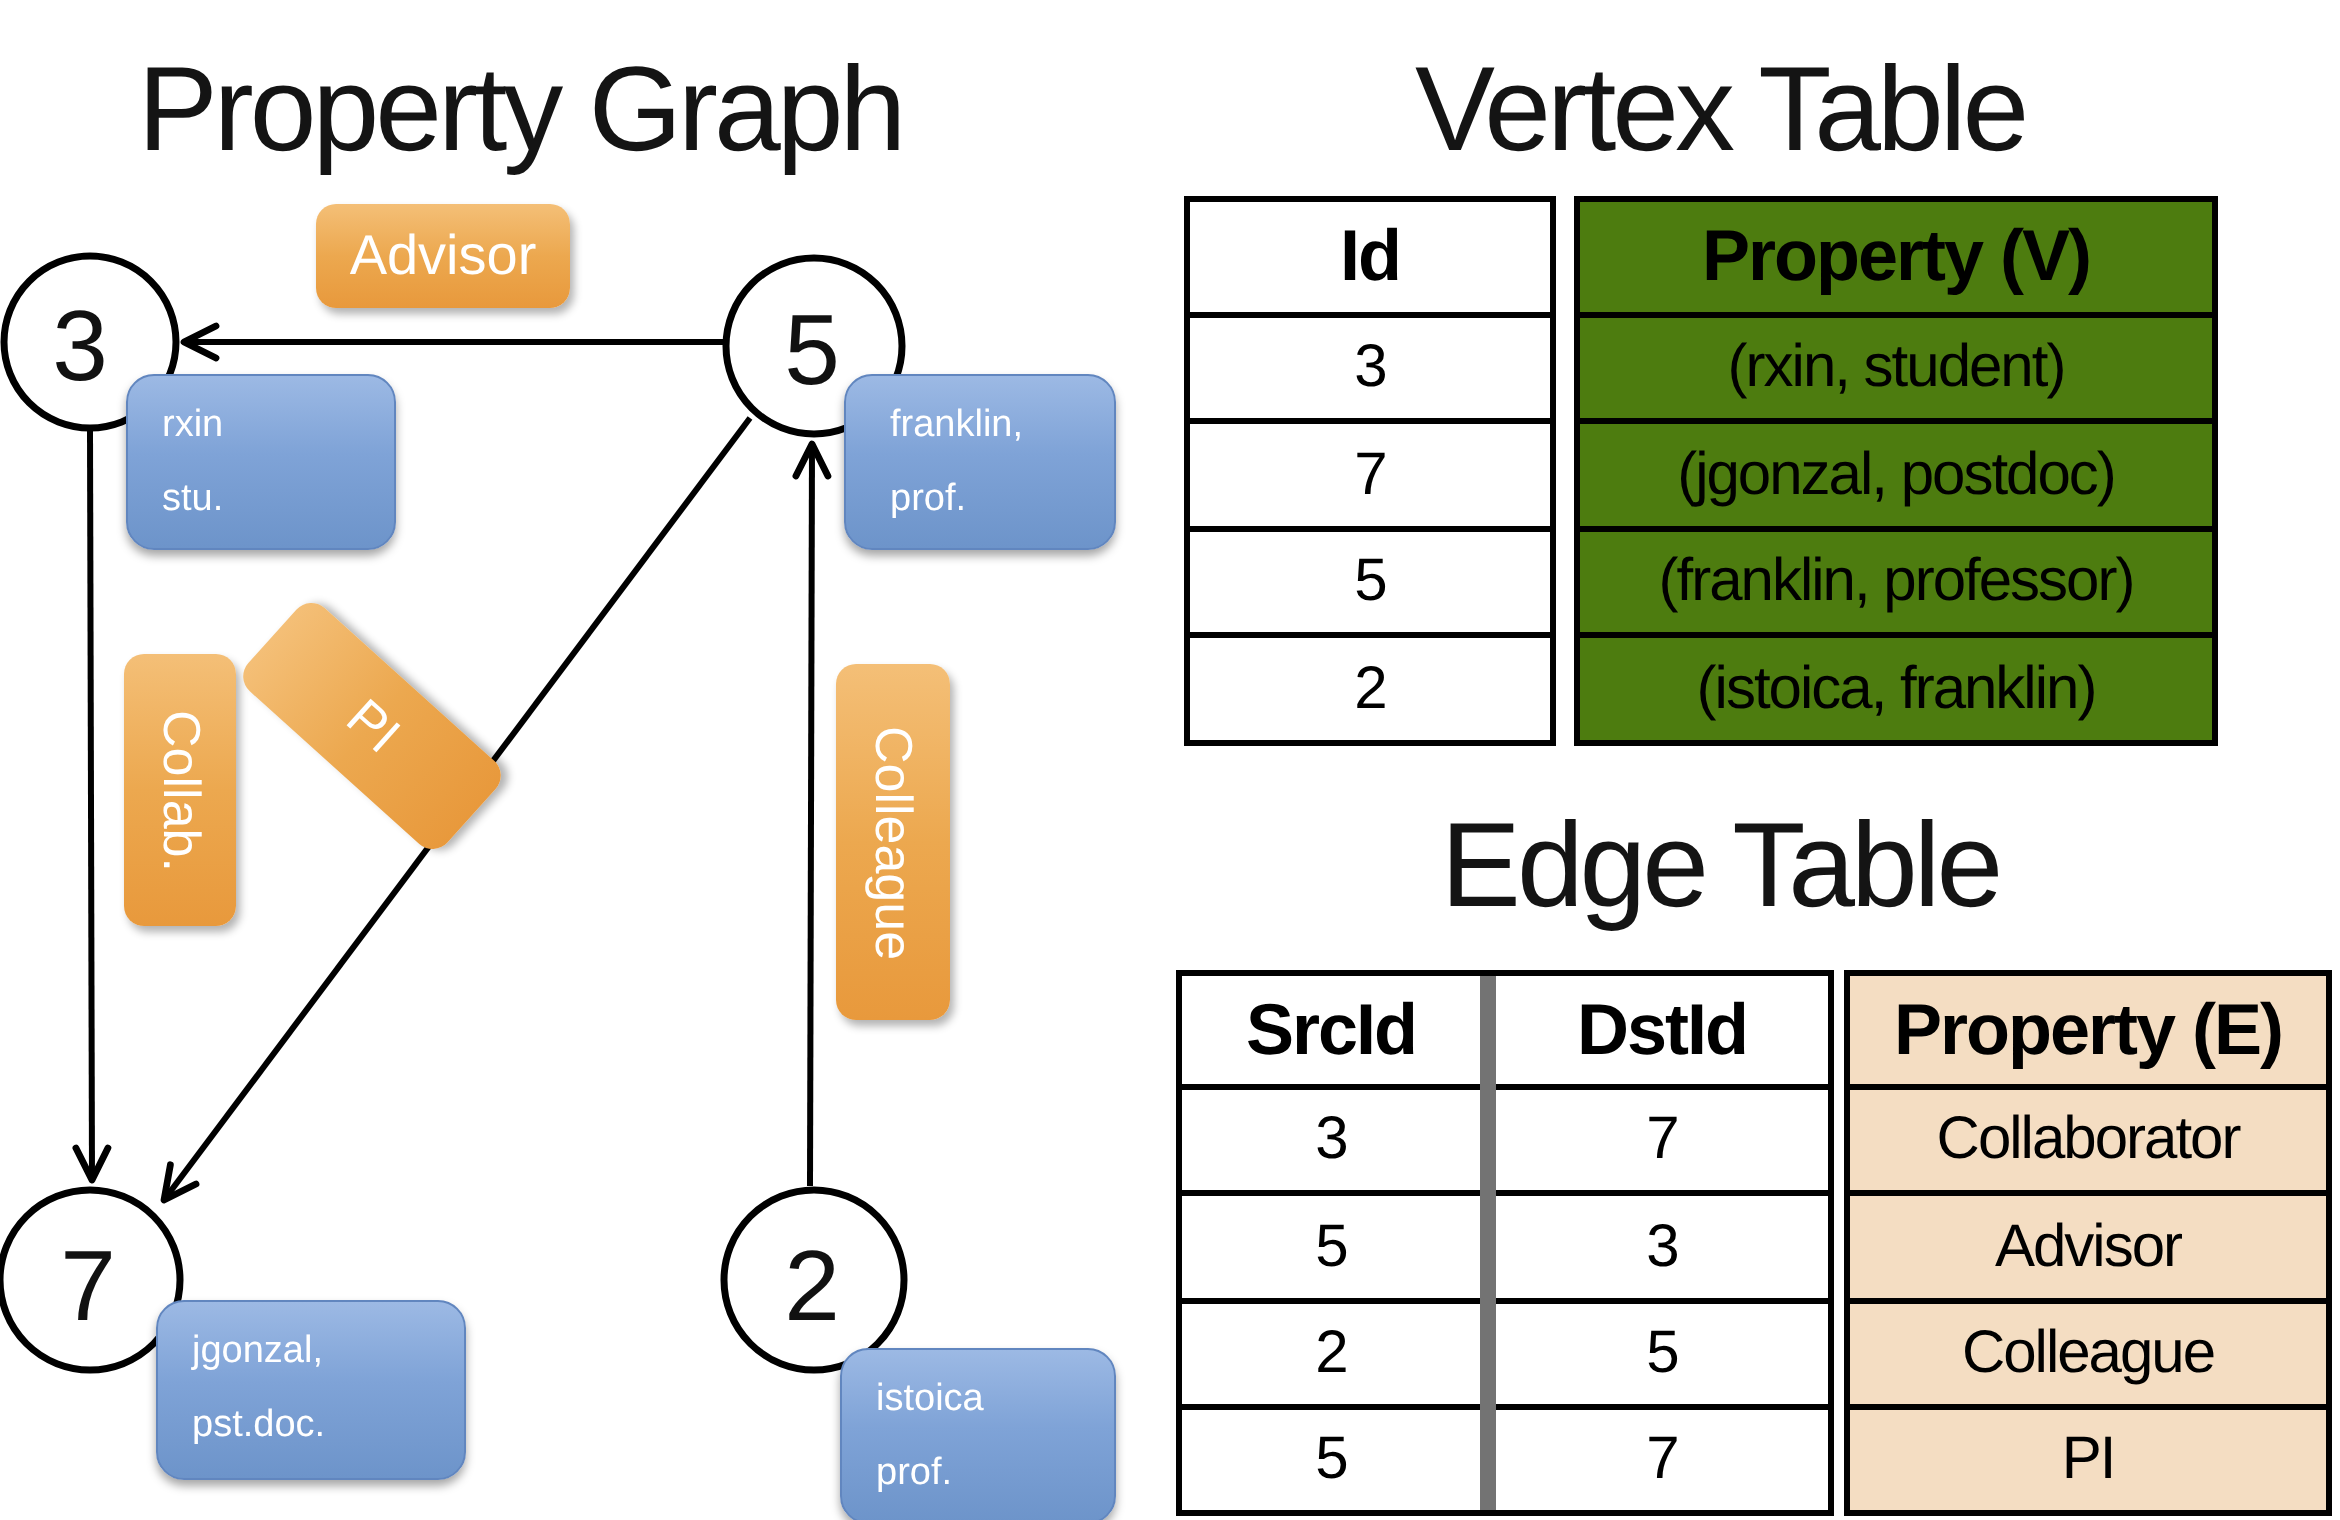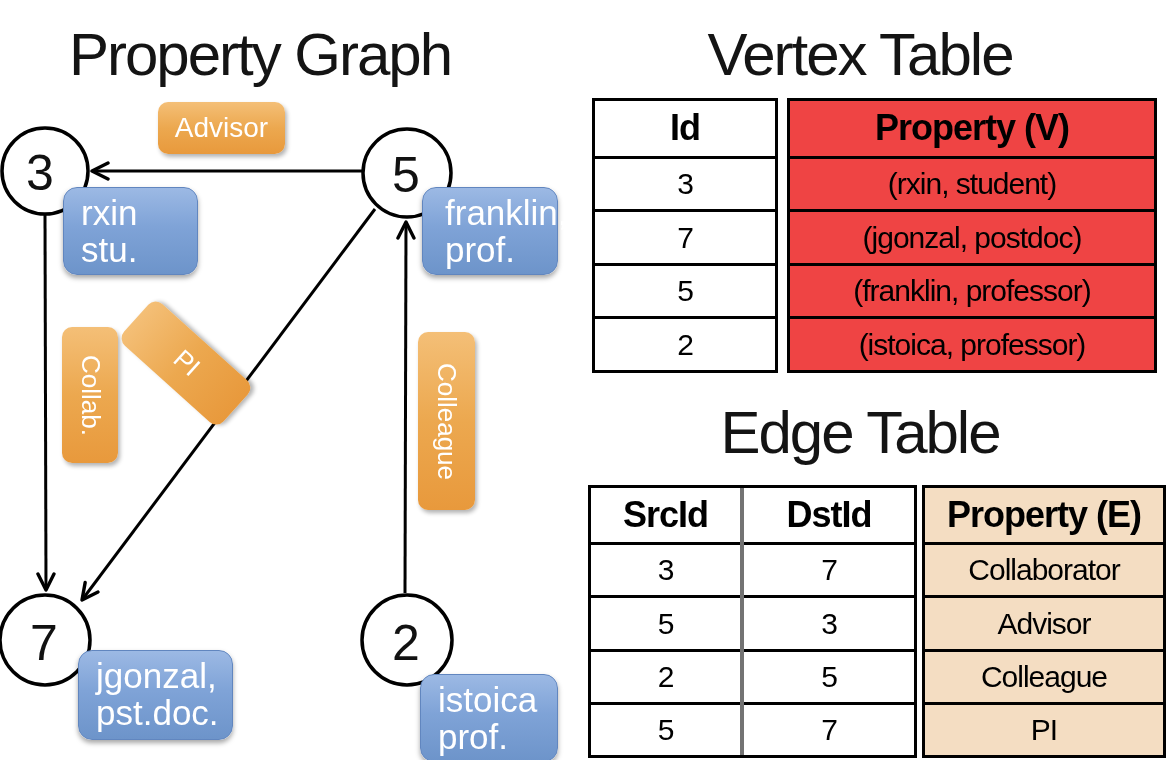--- a/index.html
+++ b/index.html
@@ -20,21 +20,21 @@
   svg.graph{position:absolute;left:0;top:0;width:1170px;height:760px;}
   .node-circle{fill:#fff;stroke:#000;stroke-width:3.5px;}
   .edge-line{stroke:#000;stroke-width:3px;fill:none;}
   .node-num{font-family:"Liberation Sans",sans-serif;font-size:50px;font-weight:300;fill:#111;}
 
   
   .vprop{
     position:absolute;box-sizing:border-box;border-radius:14px;
     background:linear-gradient(180deg,#9cb9e4 0%,#7fa3d7 45%,#6d94ca 100%);
     border:1px solid #6186bf;box-shadow:0 3px 5px rgba(0,0,0,0.35);
-    color:#fff;font-size:35px;line-height:37px;padding:6px 6px 0 17px;
+    color:#fff;font-size:19px;line-height:37px;padding:6px 6px 0 17px;
   }
   
   .eprop{
     position:absolute;box-sizing:border-box;border-radius:10px;
     background:linear-gradient(180deg,#f4bf77 0%,#eca84f 50%,#e8993c 100%);
     box-shadow:2px 3px 4px rgba(0,0,0,0.30);
     color:#fff;font-size:27px;display:flex;align-items:center;justify-content:center;
   }
   .eprop .vtext{transform:rotate(90deg);white-space:nowrap;}
   #edgebox-advisor{left:158px;top:102px;width:127px;height:52px;font-size:28px;}
@@ -52,25 +52,25 @@
     position:absolute;box-sizing:border-box;border:3px solid #000;
     display:flex;flex-direction:column;background:#fff;
   }
   .trow{
     flex:1 1 0;display:flex;align-items:center;justify-content:center;
     border-bottom:3px solid #000;font-size:30px;letter-spacing:-1px;
   }
   .trow:last-child{border-bottom:none;}
   .trow.head{font-weight:bold;font-size:36px;flex:1.08 1 0;letter-spacing:-1px;}
   #vt-id{left:592px;top:98px;width:186px;height:275px;}
-  #vt-prop{left:787px;top:98px;width:370px;height:275px;background:#ef4444;}
+  #vt-prop{left:787px;top:98px;width:322px;height:275px;background:#4d7c0f;}
   #et-ids{left:588px;top:485px;width:329px;height:273px;flex-direction:row;padding:0;}
   #et-prop{left:922px;top:485px;width:244px;height:273px;background:#f4ddc2;}
   .idcol{display:flex;flex-direction:column;flex:1 1 0;}
-  .idcol.first{border-right:4px solid #737373;flex:0 0 149px;}
+  .idcol.first{border-right:8px solid #737373;flex:0 0 149px;}
 </style>
 </head>
 <body>
 
 <div class="stage">
 
   <div class="big-title" id="graph-title">Property Graph</div>
   <div class="big-title" id="vertex-title">Vertex Table</div>
   <div class="big-title" id="edge-title">Edge Table</div>
 
@@ -132,21 +132,21 @@
     <div class="trow">3</div>
     <div class="trow">7</div>
     <div class="trow">5</div>
     <div class="trow">2</div>
   </div>
   <div class="tgroup" id="vt-prop">
     <div class="trow head">Property (V)</div>
     <div class="trow">(rxin, student)</div>
     <div class="trow">(jgonzal, postdoc)</div>
     <div class="trow">(franklin, professor)</div>
-    <div class="trow">(istoica, professor)</div>
+    <div class="trow">(istoica, franklin)</div>
   </div>
 
   <div class="tgroup" id="et-ids">
     <div class="idcol first">
       <div class="trow head">SrcId</div>
       <div class="trow">3</div>
       <div class="trow">5</div>
       <div class="trow">2</div>
       <div class="trow">5</div>
     </div>

